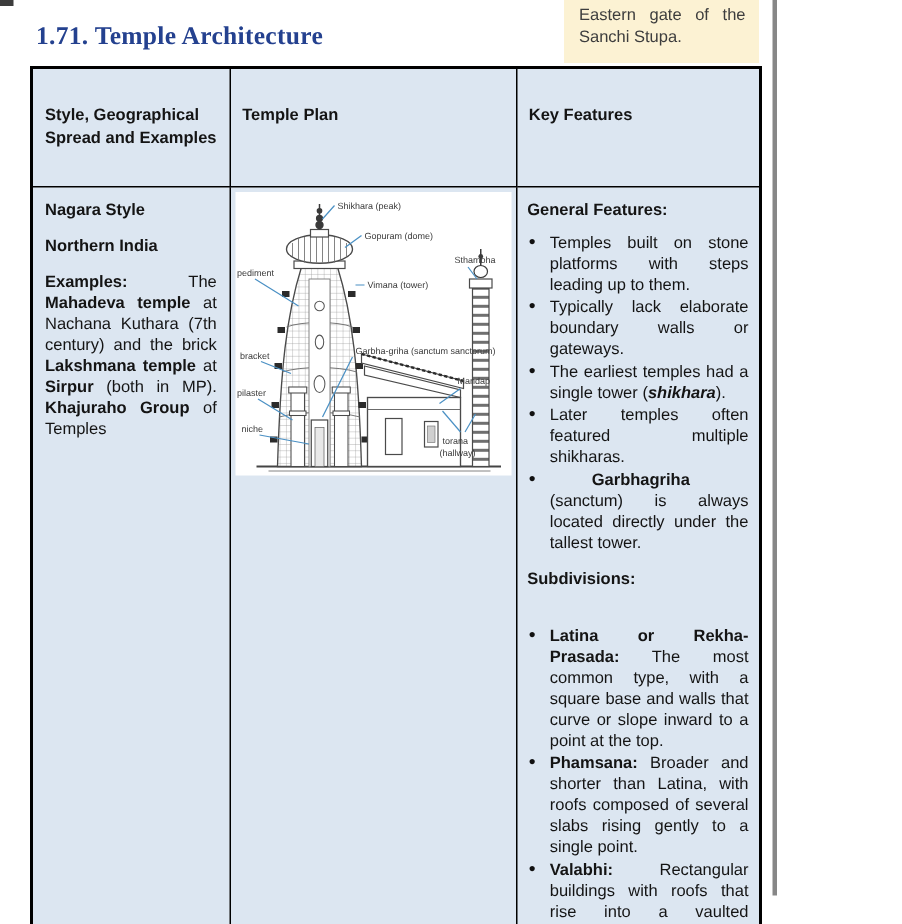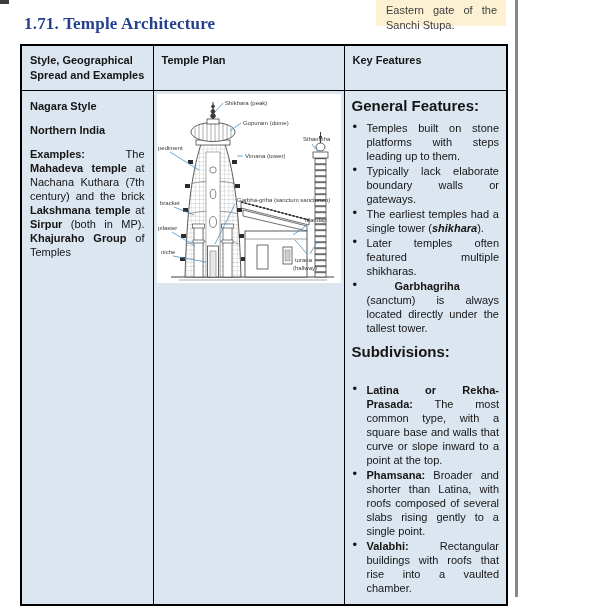--- a/index.html
+++ b/index.html
@@ -4,46 +4,46 @@
 <style>
   * { margin:0; padding:0; box-sizing:border-box; }
   html,body { width:601px; height:616px; }
   body {
     position:relative; background:#ffffff; overflow:hidden;
     font-family:"Liberation Sans", sans-serif; color:#1a1a1a;
   }
   .corner-mark { position:absolute; left:0; top:0; width:9px; height:4px; background:#3c3c3c; }
   .edge-bar { position:absolute; left:515px; top:0; width:3px; height:597px; background:#878787; }
   .note-box {
-    position:absolute; left:376px; top:0; width:130px; height:26px;
+    position:absolute; left:376px; top:0; width:130px; height:42px;
     background:var(--note-bg,#fcf2d3); padding:3px 9px 0 10px;
     font-size:11px; line-height:15px; color:#3d3d3d; text-align:justify;
   }
   .page-title {
     position:absolute; left:24px; top:14px;
     font-family:"Liberation Serif", serif; font-size:17px; font-weight:bold;
     color:var(--title-color,#24418f); letter-spacing:0.2px;
   }
   table.doc-table {
     position:absolute; left:20px; top:44px; width:486px;
     border-collapse:collapse; table-layout:fixed;
     border:2px solid #000;
   }
   .doc-table th, .doc-table td {
     border:1px solid #000; background:var(--cell-bg,#dce6f1);
     vertical-align:top; text-align:left;
     font-size:11px; line-height:14px; color:#141414;
   }
-  .doc-table th { padding:7px 8px; font-size:11px; line-height:15px; }
+  .doc-table th { padding:24px 8px; font-size:11px; line-height:15px; }
   td.cell-style { padding:8px 8px; }
   td.cell-plan  { padding:3px 0 0 3px; }
   td.cell-feat  { padding:8px 7px; }
   .cell-style p { margin:0 0 10px; }
   .cell-style .para-examples { text-align:justify; margin-bottom:16px; }
-  .feat-heading { font-size:15px; line-height:14px; font-weight:bold; margin:0 0 8px; }
+  .feat-heading { font-size:11px; line-height:14px; font-weight:bold; margin:0 0 8px; }
   .feat-heading.sub { margin:10px 0 24px; }
   ul.bullets { list-style:none; margin:0; }
   ul.bullets li {
     position:relative; padding-left:15px; margin:0 0 1px;
     text-align:justify; line-height:14px;
   }
   ul.bullets li::before {
     content:"\2022"; position:absolute; left:1px; top:-1px;
     font-size:13px; color:#111;
   }

